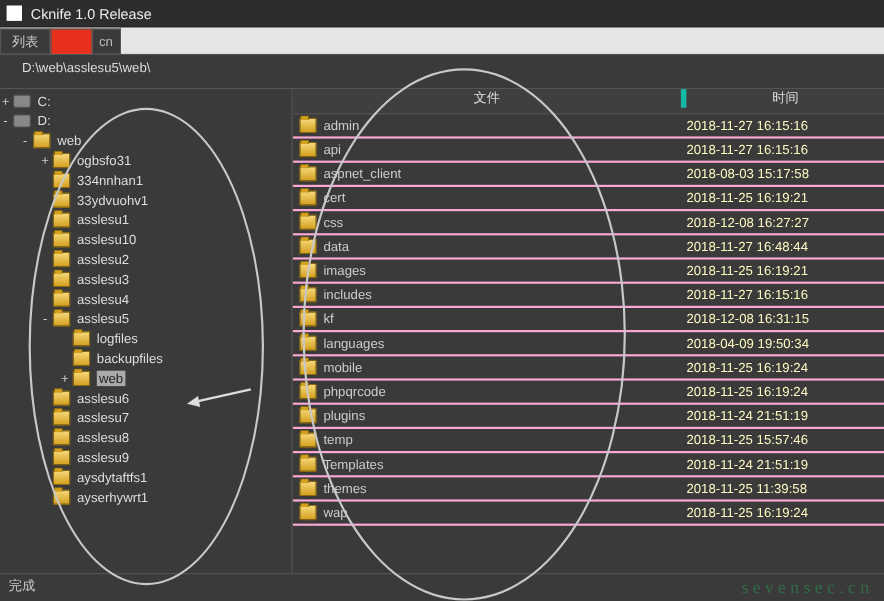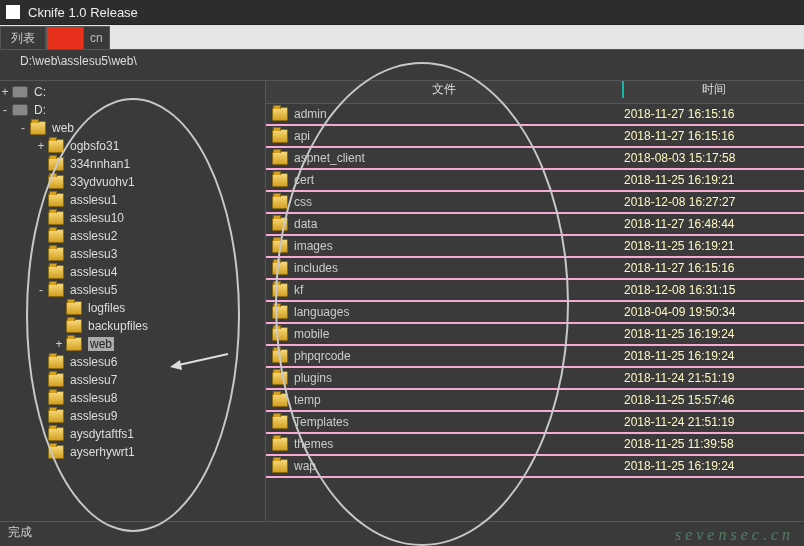--- a/index.html
+++ b/index.html
@@ -10,36 +10,36 @@
   .tab{height:22px;padding:0 10px;display:flex;align-items:center;background:#4a4a4a;border:1px solid #555;border-bottom:none;margin-right:0}
   .tab.list{background:#3a3a3a}
   .tab.red{background:#e8311c;color:#fff;padding:0 18px}
   .tab.suffix{background:#3a3a3a;color:#bbb;padding:0 6px;border-left:none}
   .pathbar{height:22px;padding:4px 20px;color:#ddd;border-bottom:1px solid #555}
   .main{display:flex;height:440px}
   .tree{width:265px;border-right:1px solid #555;overflow:hidden;position:relative}
   .files{flex:1;display:flex;flex-direction:column;overflow:hidden;position:relative}
   .header{display:flex;height:22px;align-items:flex-start;border-bottom:1px solid #555;background:#3f3f3f}
   .col-name{flex:1;text-align:center;color:#ddd}
-  .col-time{width:180px;text-align:center;color:#ddd;border-left:2px solid #14b8a6}
+  .col-time{width:180px;text-align:center;color:#ddd;border-left:5px solid #14b8a6}
   .filelist{flex:1;overflow:hidden}
   .filerow{display:flex;height:20px;align-items:center;border-bottom:2px solid #f9a8d4}
   .filerow .fname{flex:1;display:flex;align-items:center;padding-left:6px}
   .filerow .ftime{width:180px;padding-left:6px;color:#fef9c3}
   .folder-icon{width:14px;height:12px;background:linear-gradient(#f6d87a,#d4a020);border:1px solid #8a6a10;border-radius:1px;margin-right:6px;position:relative;flex-shrink:0}
   .folder-icon::before{content:"";position:absolute;top:-3px;left:0;width:6px;height:3px;background:#d4a020;border:1px solid #8a6a10;border-bottom:none;border-radius:1px 1px 0 0}
   .drive-icon{width:14px;height:10px;background:#888;border:1px solid #555;border-radius:2px;margin-right:6px;flex-shrink:0}
   .treelist{padding-top:2px}
   .node{display:flex;align-items:center;height:18px;white-space:nowrap}
   .exp{width:10px;text-align:center;color:#ccc;flex-shrink:0;margin-right:2px}
   .node .label{color:#ddd}
   .node .label.sel{background:#aaa;color:#222;padding:0 2px}
   .ind{width:18px;flex-shrink:0}
   .statusbar{height:22px;padding:2px 8px;color:#ccc;border-top:1px solid #555}
-  .watermark{position:absolute;right:10px;bottom:2px;color:#86efac;opacity:.35;font-family:Georgia,serif;font-style:italic;letter-spacing:4px;font-size:16px}
+  .watermark{position:absolute;right:10px;bottom:2px;color:#22c55e;opacity:.35;font-family:Georgia,serif;letter-spacing:4px;font-size:16px}
   
   .oval{position:absolute;border:2px solid #c8c8c8;border-radius:50%;pointer-events:none}
   .oval.left{left:26px;top:98px;width:210px;height:430px}
   .oval.right{left:275px;top:62px;width:290px;height:480px}
   .arrow{position:absolute;left:170px;top:352px;width:60px;height:20px;pointer-events:none}
   .arrow svg{overflow:visible}
 </style>
 </head>
 <body>
 

